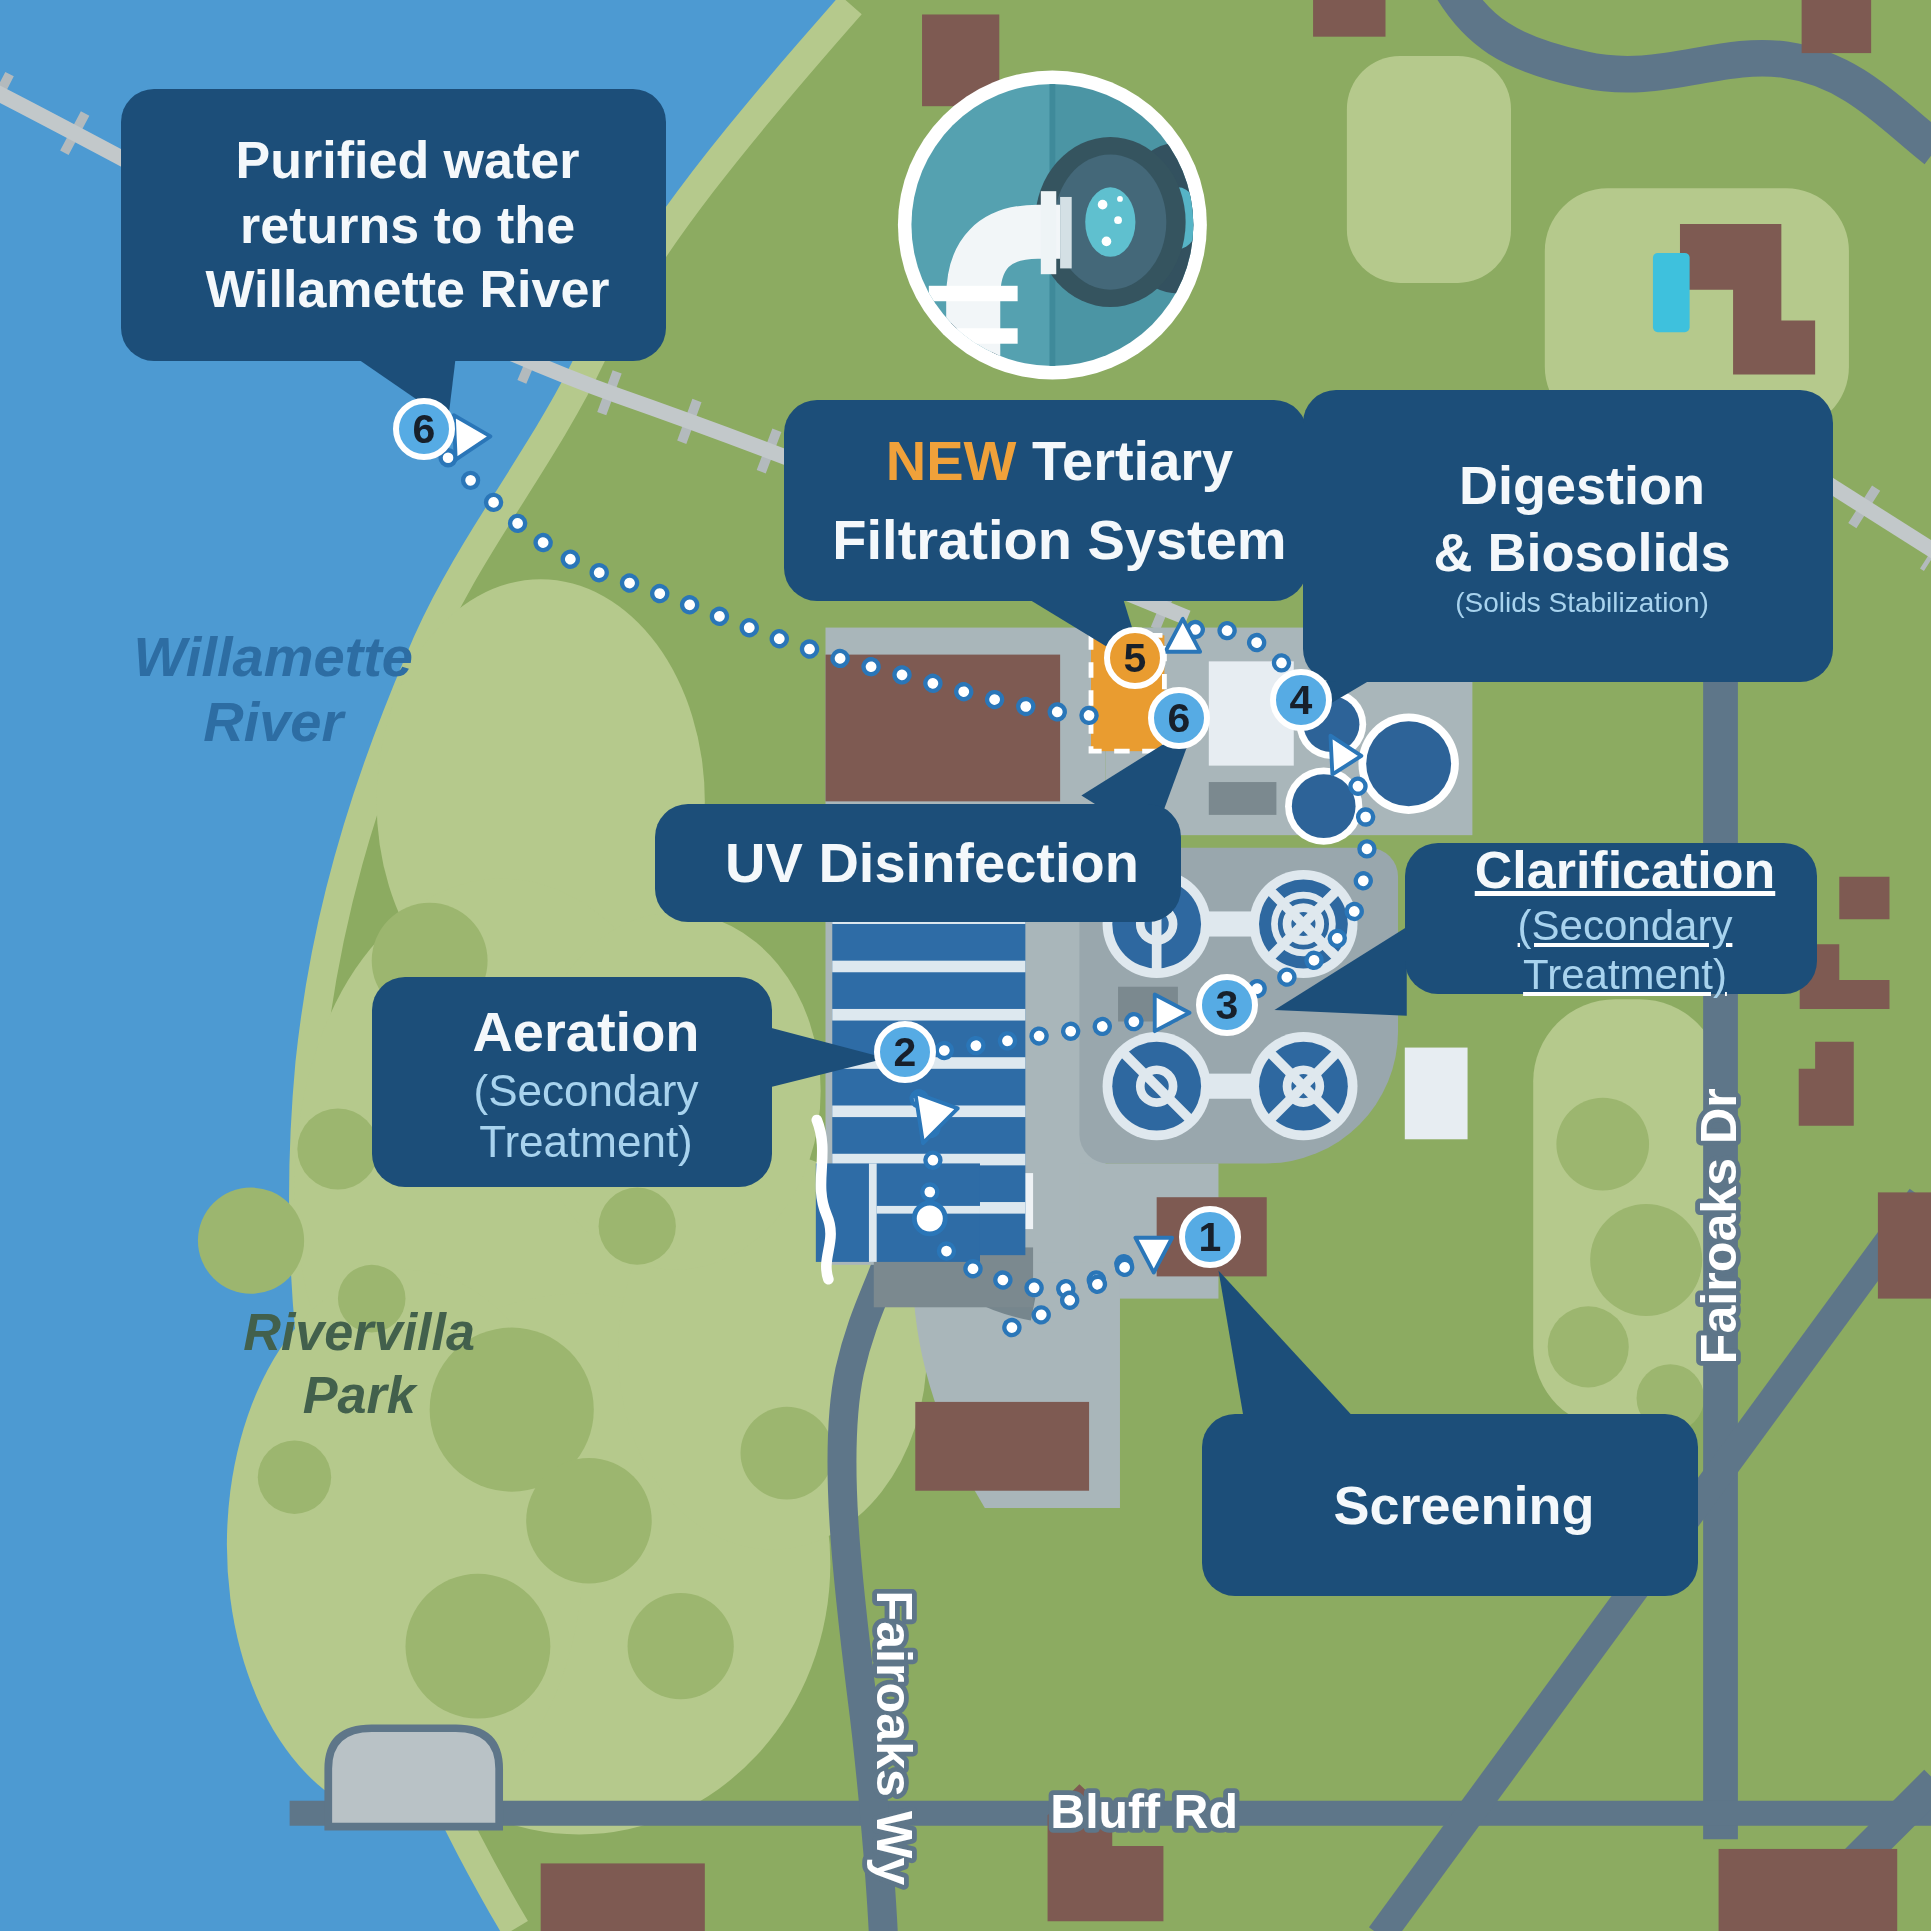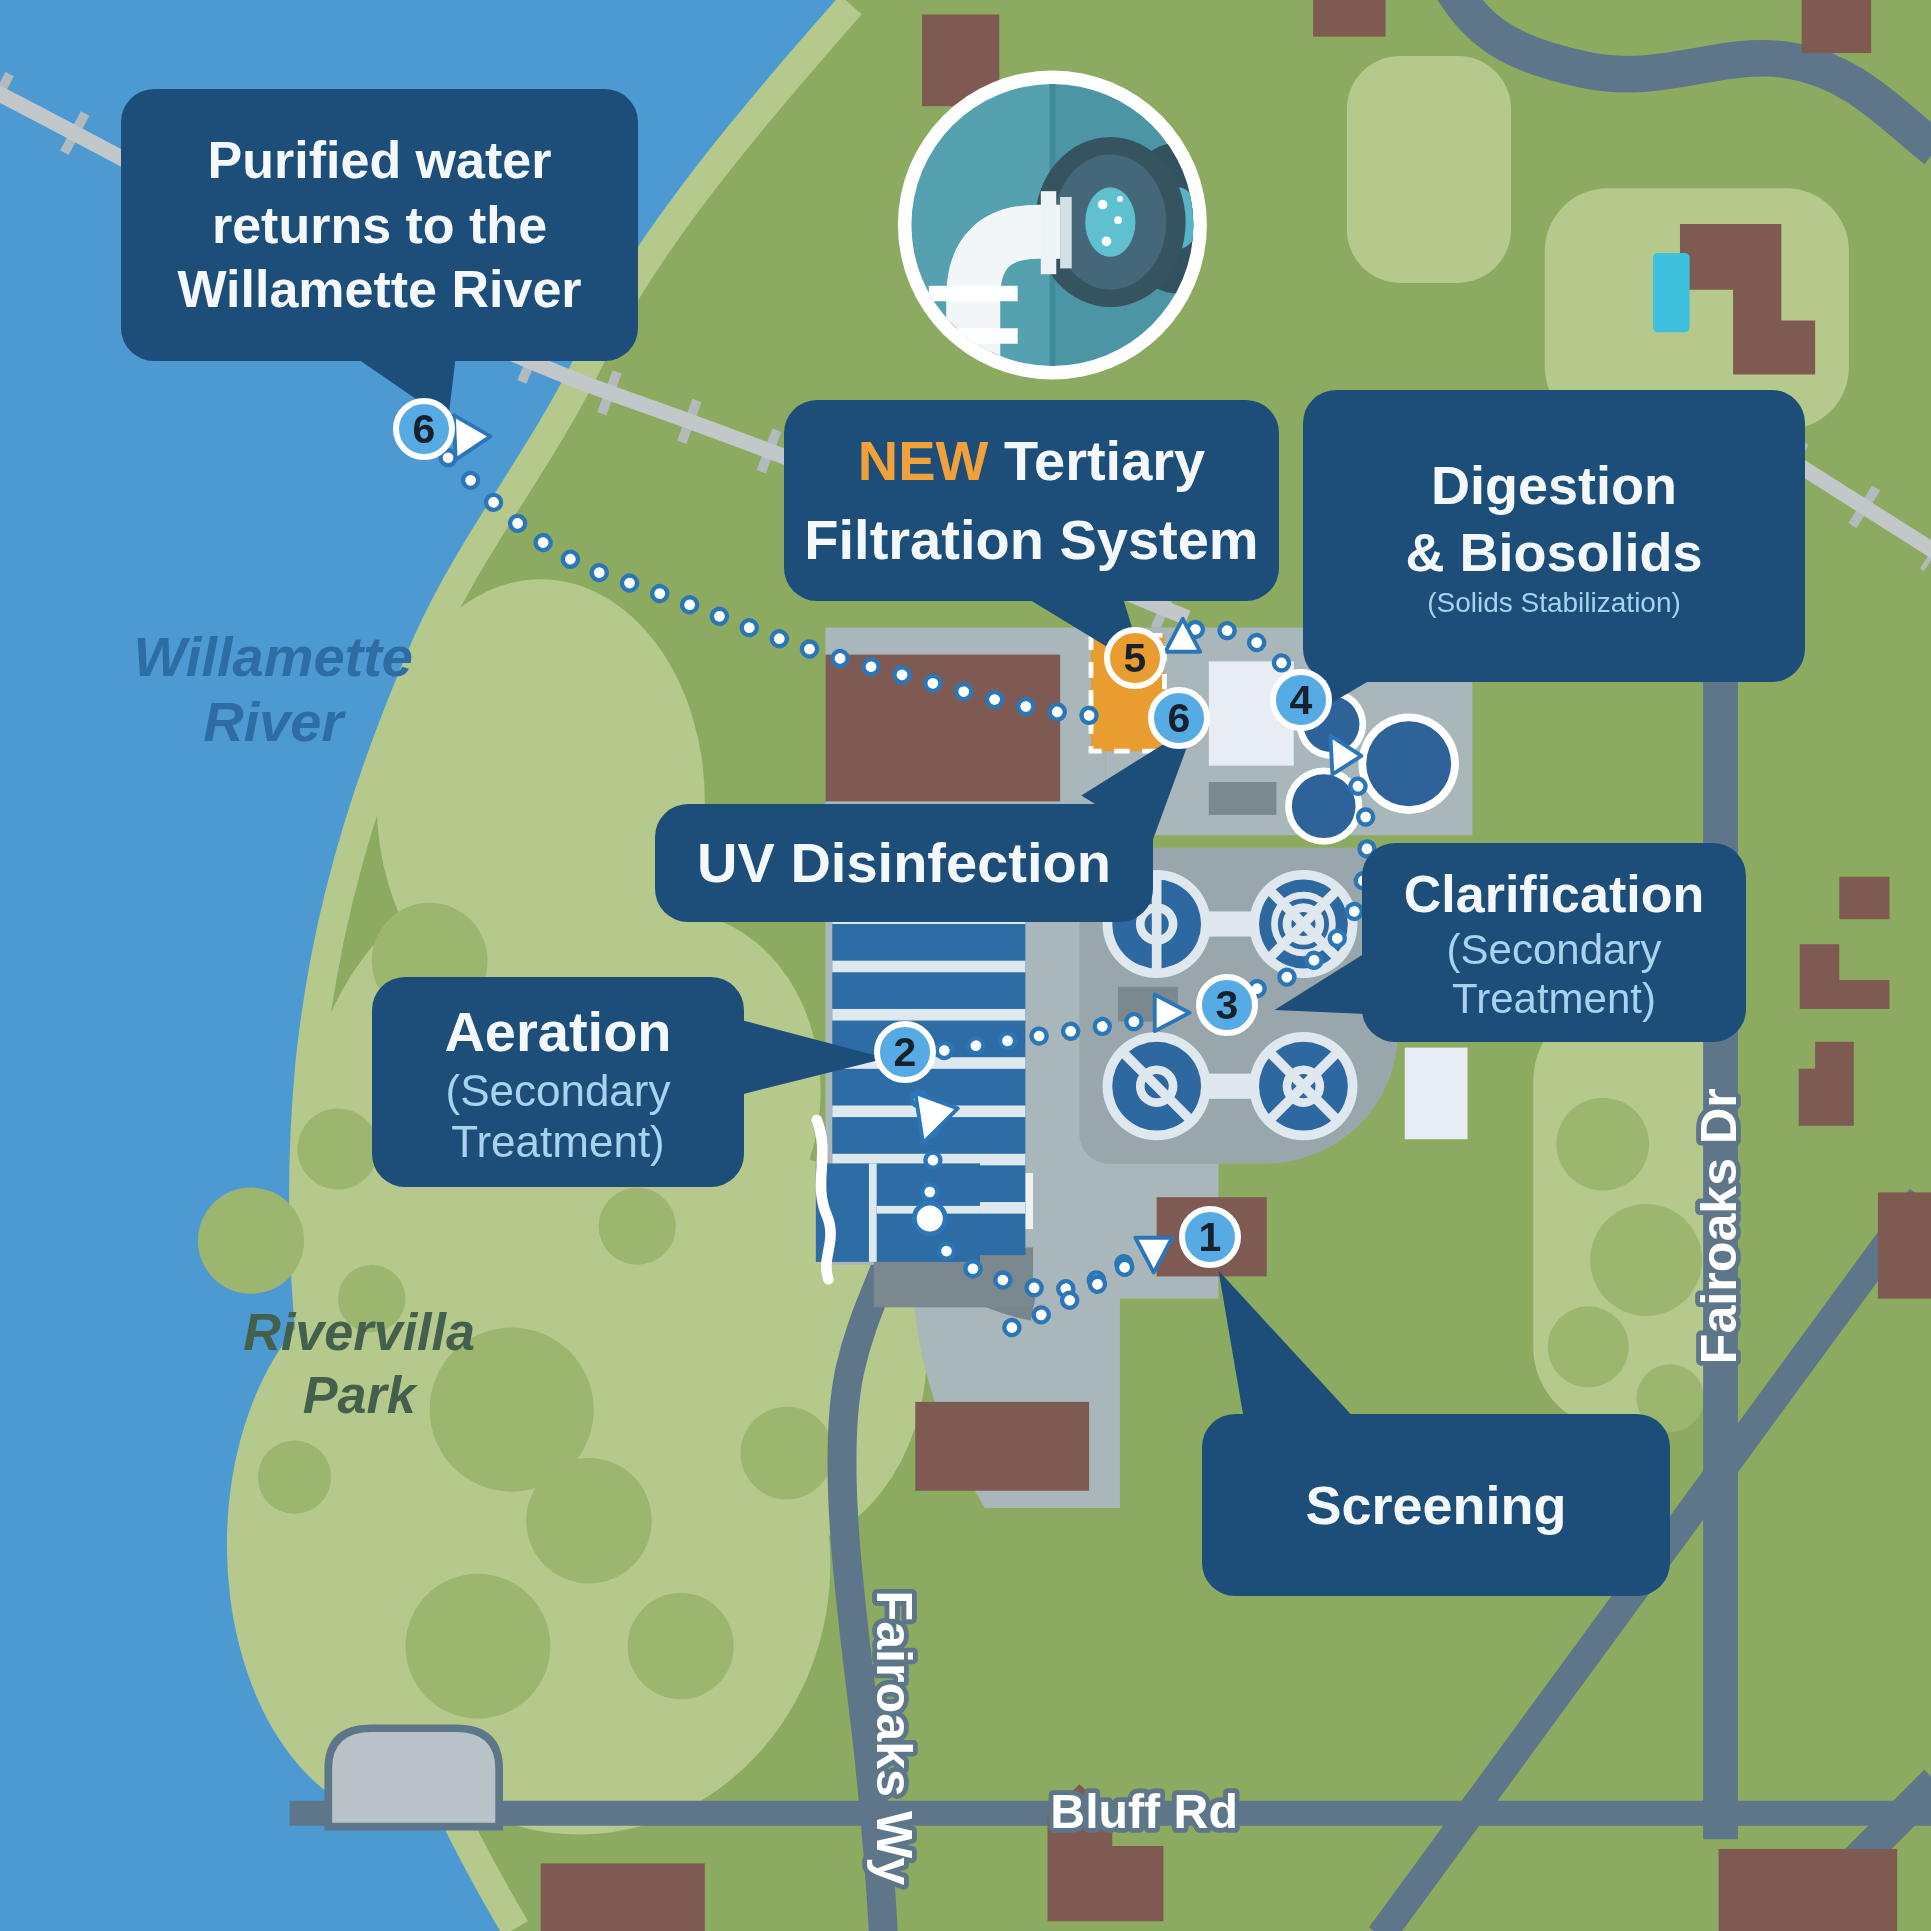--- a/index.html
+++ b/index.html
@@ -7,21 +7,21 @@
     --water:#4d9ad2; --land:#8cab61; --parkgreen:#b5c98c;
     --stepblue:#56abe4; --steporange:#e99c30;
   }
   html,body{margin:0;padding:0;background:#222;}
   .stage{position:relative;width:1931px;height:1931px;overflow:hidden;
          background:var(--land);font-family:"Liberation Sans",sans-serif;}
   .stage svg{position:absolute;left:0;top:0;width:100%;height:100%;}
   #base{z-index:0;} #tails{z-index:2;}
   .callout{position:absolute;z-index:3;background:var(--navy);border-radius:33px;
            color:#fff;display:flex;flex-direction:column;align-items:center;justify-content:center;
-           text-align:center;line-height:1.24;}
+           text-align:center;line-height:1.24;padding-left:28px;}
   .callout .t-main{font-weight:bold;color:#f4f8fb;}
   .callout .t-sub{font-weight:normal;color:var(--subtitle);}
   .badge{position:absolute;z-index:4;width:50px;height:50px;border:6.8px solid #fff;border-radius:50%;
          background:var(--stepblue);display:flex;align-items:center;justify-content:center;
          font-weight:bold;font-size:41px;color:#17202b;}
   .badge.orange{background:var(--steporange);}
   .svgtext{font-family:"Liberation Sans",sans-serif;}
 </style>
 </head>
 <body>
@@ -292,21 +292,21 @@
 <div class="callout" style="left:655px;top:804px;width:498px;height:118px;font-size:56px;">
   <span class="t-main">UV Disinfection</span>
 </div>
 
 <div class="callout" style="left:372px;top:977px;width:372px;height:210px;font-size:56px;">
   <span class="t-main">Aeration</span>
   <span class="t-sub" style="font-size:44px;line-height:1.15;">(Secondary</span>
   <span class="t-sub" style="font-size:44px;line-height:1.15;">Treatment)</span>
 </div>
 
-<div class="callout" style="left:1362px;top:843px;width:384px;height:199px;font-size:52px;">
+<div class="callout" style="left:1405px;top:843px;width:384px;height:151px;font-size:52px;text-decoration:underline;">
   <span class="t-main">Clarification</span>
   <span class="t-sub" style="font-size:42px;line-height:1.15;">(Secondary</span>
   <span class="t-sub" style="font-size:42px;line-height:1.15;">Treatment)</span>
 </div>
 
 <div class="callout" style="left:1202px;top:1414px;width:468px;height:182px;font-size:54px;">
   <span class="t-main">Screening</span>
 </div>
 
 <div class="badge" style="left:1179px;top:1206px;">1</div>

